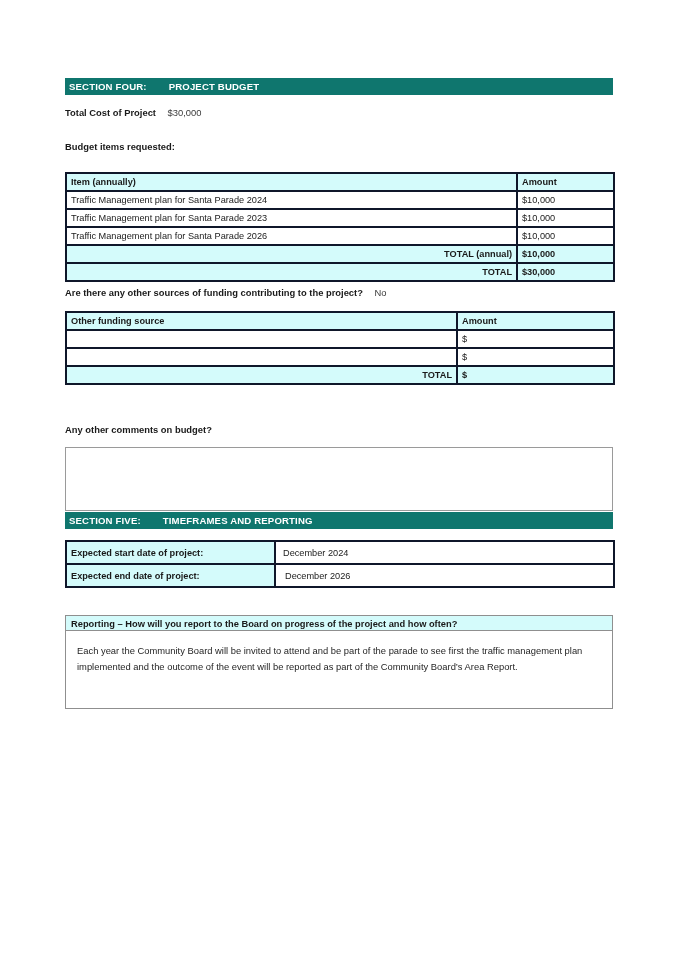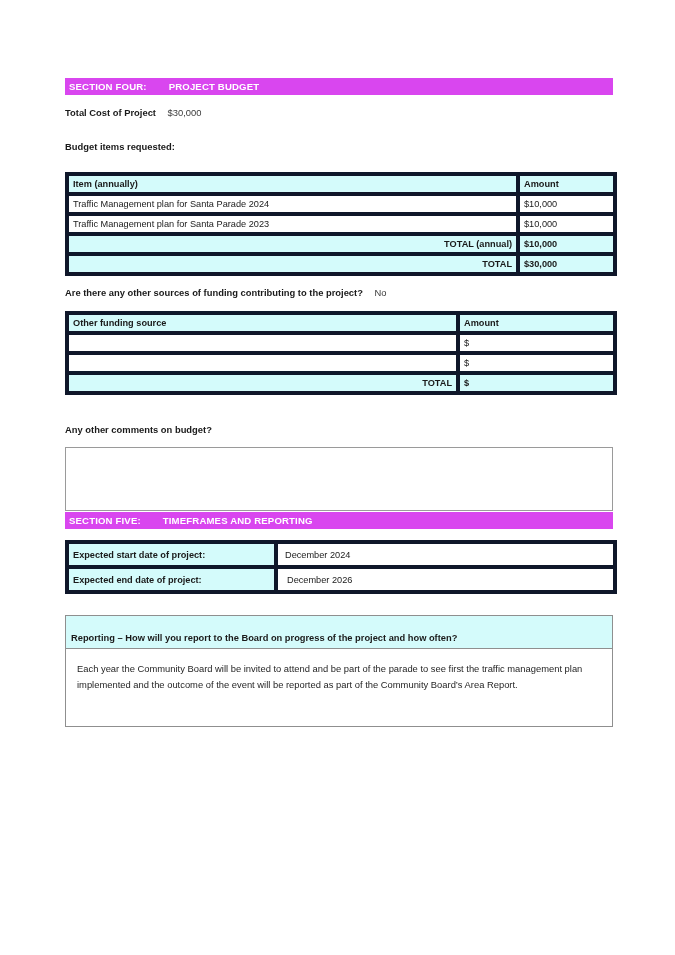--- a/index.html
+++ b/index.html
@@ -18,21 +18,21 @@
     position: relative;
     width: 675px;
     height: 955px;
   }
   
   .section-bar {
     position: absolute;
     left: 65px;
     width: 548px;
     height: 17px;
-    background: #d946ef;
+    background: #0f766e;
     display: flex;
     align-items: center;
     box-sizing: border-box;
     padding-left: 4px;
   }
   .section-bar .sb-label {
     color: #ffffff;
     font-size: 9.6px;
     font-weight: bold;
     letter-spacing: 0.15px;
@@ -59,21 +59,21 @@
     margin-left: 9px;
   }
   
   table.doc {
     position: absolute;
     border-collapse: collapse;
     table-layout: fixed;
     font-size: 9.2px;
   }
   table.doc td {
-    border: 4px solid #0f172a;
+    border: 2px solid #0f172a;
     padding: 1px 4px;
     vertical-align: middle;
     height: 14px;
     overflow: hidden;
     white-space: nowrap;
   }
   .hdr {
     background: #d4fbfb;
     font-weight: bold;
   }
@@ -103,21 +103,21 @@
     position: absolute;
     left: 65px;
     top: 615px;
     width: 548px;
     box-sizing: border-box;
   }
   .report-head {
     border: 1px solid #8f8f8f;
     background: #d4fbfb;
     box-sizing: border-box;
-    padding: 16px 5px;
+    padding: 2px 5px;
     font-size: 9.3px;
     font-weight: bold;
     height: 16px;
     line-height: 12px;
     white-space: nowrap;
   }
   .report-body {
     border: 1px solid #8f8f8f;
     border-top: none;
     box-sizing: border-box;
@@ -159,20 +159,24 @@
       </tr>
       <tr>
         <td>Traffic Management plan for Santa Parade 2024</td>
         <td>$10,000</td>
       </tr>
       <tr>
         <td>Traffic Management plan for Santa Parade 2023</td>
         <td>$10,000</td>
       </tr>
       <tr>
+        <td>Traffic Management plan for Santa Parade 2026</td>
+        <td>$10,000</td>
+      </tr>
+      <tr>
         <td class="tint b right">TOTAL (annual)</td>
         <td class="tint b">$10,000</td>
       </tr>
       <tr>
         <td class="tint b right">TOTAL</td>
         <td class="tint b">$30,000</td>
       </tr>
     </tbody>
   </table>
 

